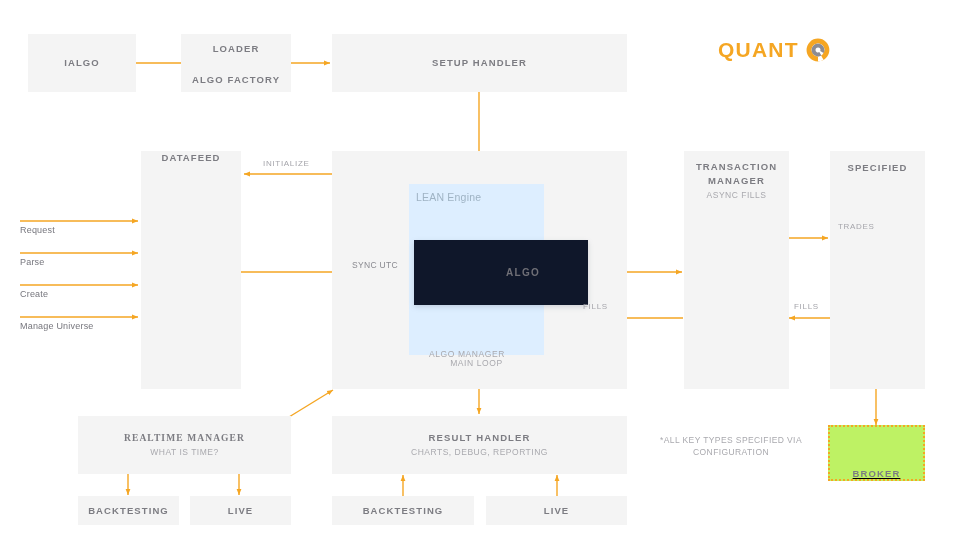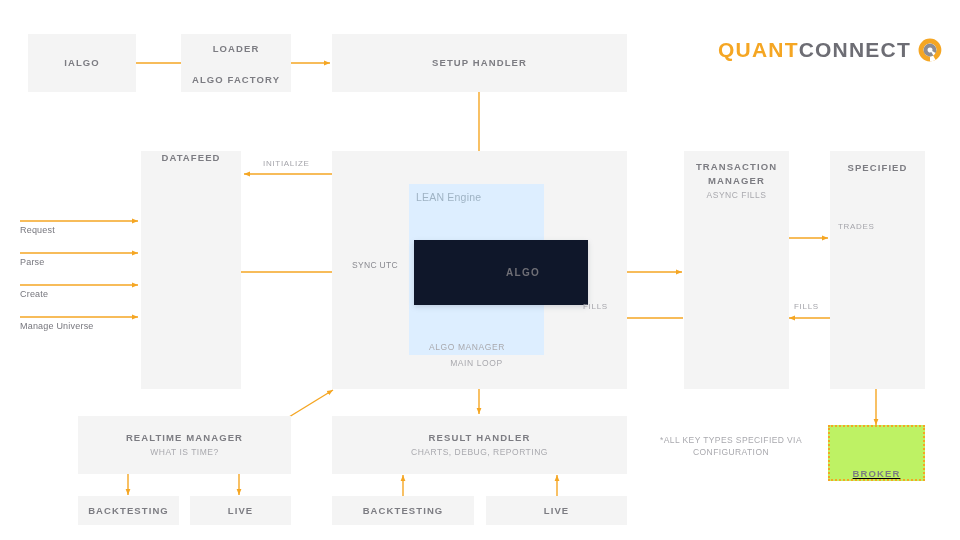--- a/index.html
+++ b/index.html
@@ -198,21 +198,20 @@
 
     <line x1="20" y1="221" x2="138" y2="221" marker-end="url(#ah)"></line>
     <line x1="20" y1="253" x2="138" y2="253" marker-end="url(#ah)"></line>
     <line x1="20" y1="285" x2="138" y2="285" marker-end="url(#ah)"></line>
     <line x1="20" y1="317" x2="138" y2="317" marker-end="url(#ah)"></line>
   </g>
 </svg>
 
 <div id="logo">
   <span class="lg-quant">QUANT</span>
-  <span class="lg-connect">CONNECT</span>
   <span class="lg-mark">
     <svg width="26" height="26" viewBox="0 0 26 26" xmlns="http://www.w3.org/2000/svg">
       <path d="M13,1.6 A11.4,11.4 0 1,1 12.9,24.4 A11.4,11.4 0 0,1 13,1.6 Z
                M13,6.6 A6.4,6.4 0 1,0 13,19.4 A6.4,6.4 0 0,0 13,6.6 Z" fill="#f5a623" fill-rule="evenodd"></path>
       <path d="M19.4,13 a6.4,6.4 0 1,0 -3.3,5.6 l2.5,4.3 a11.4,11.4 0 0,1 -5.6,1.5 l0,-5
                a6.4,6.4 0 0,1 -6.4,-6.4 z" fill="#ffffff"></path>
       <path d="M13,6.6 a6.4,6.4 0 0,1 5.6,9.5 l-3.4,-2 a2.5,2.5 0 0,0 -2.2,-3.7 z" fill="#8c8c93"></path>
       <path d="M13,6.6 a6.4,6.4 0 0,0 -6.4,6.4 l3.9,0 a2.5,2.5 0 0,1 2.5,-2.5 z" fill="#8c8c93"></path>
       <path d="M6.6,13 a6.4,6.4 0 0,0 9.8,5.4 l-2.1,-3.3 a2.5,2.5 0 0,1 -3.8,-2.1 z" fill="#8c8c93"></path>
     </svg>
@@ -239,39 +238,39 @@
 <div class="box" style="left:332px; top:151px; width:295px; height:238px;"></div>
 
 <div class="lean-panel" style="left:409px; top:184px; width:135px; height:171px;"></div>
 
 <span class="lean-label" style="left:416px; top:191px;">LEAN Engine</span>
 
 <div class="algo-box" style="left:414px; top:240px; width:130px; height:65px;">
   <span>ALGO</span>
 </div>
 
-<span class="sub-caption" style="left:409px; top:342px; width:116px;">ALGO MANAGER</span>
+<span class="sub-caption" style="left:409px; top:349px; width:116px;">ALGO MANAGER</span>
 <span class="sub-caption" style="left:409px; top:358px; width:135px;">MAIN LOOP</span>
 
 <div class="box" style="left:684px; top:151px; width:105px; height:238px;">
   <span class="box-title" style="margin-top:9px;">TRANSACTION
 MANAGER</span>
   <span class="box-sub">ASYNC FILLS</span>
 </div>
 
 <div class="box" style="left:830px; top:151px; width:95px; height:238px;">
   <span class="box-title" style="margin-top:10px;">SPECIFIED</span>
 </div>
 
 <div class="broker-box" style="left:828px; top:425px; width:97px; height:56px;">
   <span>BROKER</span>
 </div>
 
 <div class="box" style="left:78px; top:416px; width:213px; height:58px;">
-  <span class="box-title" style="margin-top:15px;">REALTIME MANAGER</span>
+  <span class="box-title" style="margin-top:15px;font-family:Liberation Serif, serif;">REALTIME MANAGER</span>
   <span class="box-sub">WHAT IS TIME?</span>
 </div>
 
 <div class="box" style="left:332px; top:416px; width:295px; height:58px;">
   <span class="box-title" style="margin-top:15px;">RESULT HANDLER</span>
   <span class="box-sub">CHARTS, DEBUG, REPORTING</span>
 </div>
 
 <div class="box center-title" style="left:78px; top:496px; width:101px; height:29px;">
   <span class="box-title">BACKTESTING</span>

